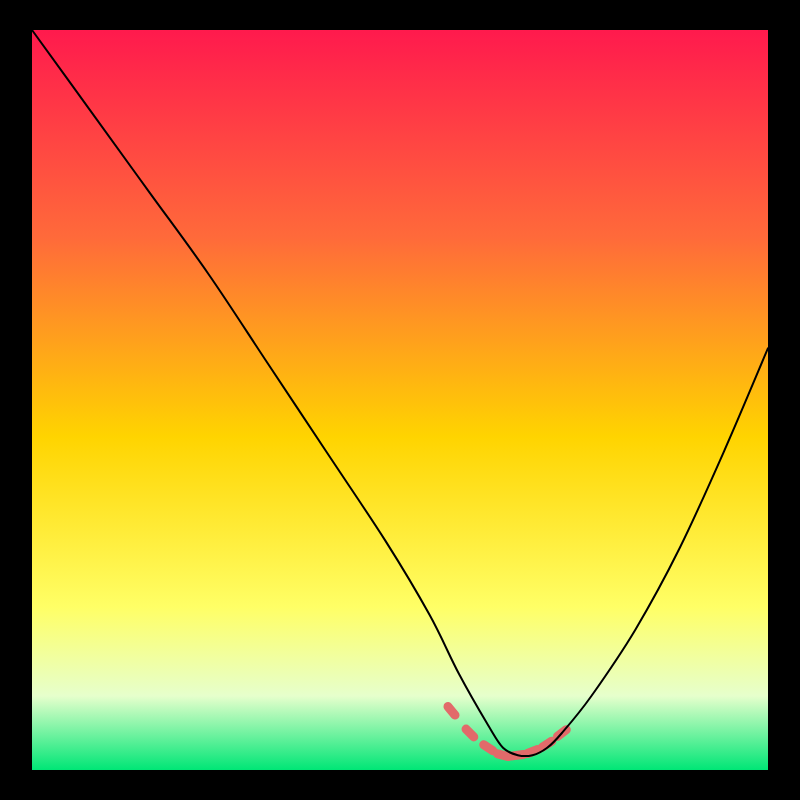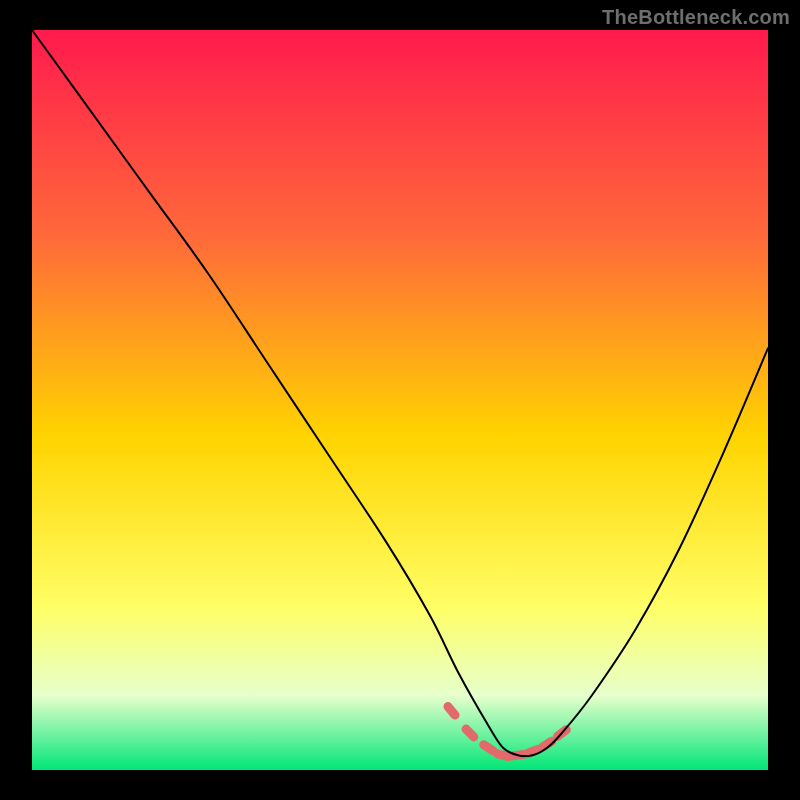--- a/index.html
+++ b/index.html
@@ -41,21 +41,20 @@
   .marker {
     fill: #e26a6a;
     stroke: none;
   }
 </style>
 </head>
 <body>
 
 <div class="stage">
 
-  <div class="watermark">TheBottleneck.com</div>
 
   <svg id="chart-svg" width="800" height="800" viewBox="0 0 800 800">
     <defs>
       <linearGradient id="bg-grad" x1="0" y1="0" x2="0" y2="1">
         <stop id="g0" offset="0%" stop-color="#ff1a4d"></stop>
         <stop id="g1" offset="28%" stop-color="#ff6a3a"></stop>
         <stop id="g2" offset="55%" stop-color="#ffd400"></stop>
         <stop id="g3" offset="78%" stop-color="#ffff66"></stop>
         <stop id="g4" offset="90%" stop-color="#e6ffcc"></stop>
         <stop id="g5" offset="100%" stop-color="#00e676"></stop>

